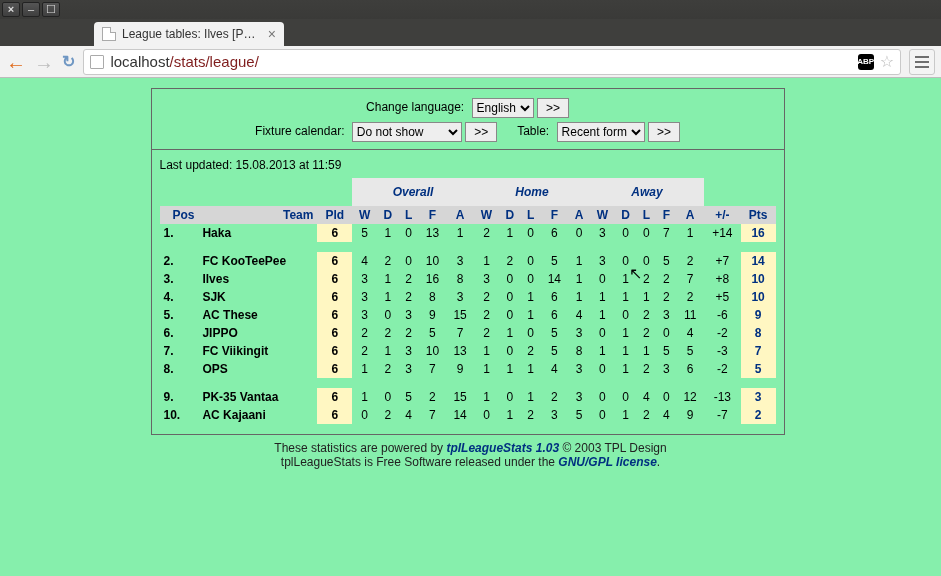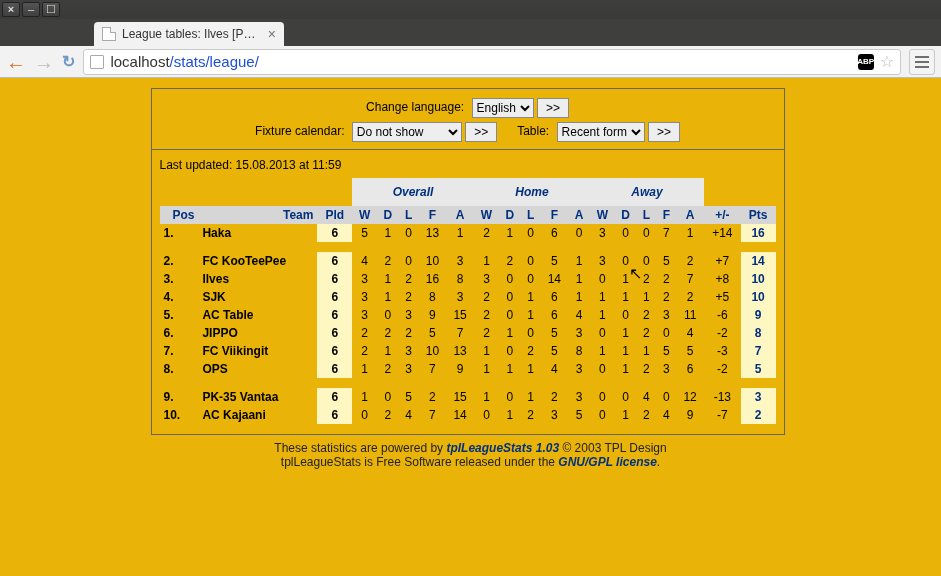--- a/index.html
+++ b/index.html
@@ -21,28 +21,28 @@
 
   
   .toolbar { height:32px; background:#f2f2f2; border-bottom:1px solid #bcbcbc; display:flex; align-items:center; padding:0 6px; gap:8px; }
   .nav-arrow { font-size:20px; line-height:1; }
   .back { color:#e06a1a; }
   .forward { color:#bdbdbd; }
   .reload { color:#6f97c3; font-size:16px; font-weight:bold; }
   .addressbar { flex:1; height:26px; background:#fff; border:1px solid #c9c9c9; border-radius:3px; display:flex; align-items:center; padding:0 6px; gap:6px; }
   .addressbar .globe { width:14px; height:14px; border:1px solid #aaa; background:#fff; border-radius:1px; }
   .addressbar .url { flex:1; color:#333; font-size:15px; }
-  .addressbar .url .light { color:#1d4ed8;margin-top:10px; }
+  .addressbar .url .light { color:#7f1d1d;margin-top:10px; }
   .abp { width:16px; height:16px; background:#000000; border-radius:3px; color:#fff; font-size:8px; font-weight:bold; display:flex; align-items:center; justify-content:center; }
   .star { color:#b9b9b9; font-size:16px; }
   .menu-btn { width:26px; height:26px; border:1px solid #c9c9c9; border-radius:3px; display:flex; flex-direction:column; justify-content:center; align-items:center; gap:3px; background:#f4f4f4; }
   .menu-btn span { width:14px; height:2px; background:#6f6f6f; }
 
   
-  .content-wrap { background:#eab308; height:498px; overflow:auto; padding:10px 0; display:flex; justify-content:center; }
+  .content-wrap { background:#86efac; height:498px; overflow:auto; padding:10px 0; display:flex; justify-content:center; }
   .panel { width:634px; border:1px solid #666; }
   .controls { padding:6px 10px; border-bottom:1px solid #666; text-align:center; line-height:24px; }
   .controls label { color:#000; padding-right:4px; }
   .controls select, .controls button { font-size:12px; height:20px; vertical-align:middle; }
   .controls select { border:1px solid #888; background:#eee; }
   .controls button { border:1px solid #888; background:#eee; padding:0 8px; }
   .ctrl-row { display:inline-block; }
   .row-line { display:flex; justify-content:center; gap:20px; flex-wrap:wrap; }
 
   .inner { padding:6px 8px 10px 8px; }
@@ -249,21 +249,21 @@
                 <td>1</td>
                 <td>1</td>
                 <td>1</td>
                 <td>2</td>
                 <td>2</td>
                 <td>+5</td>
                 <td class="pts">10</td>
               </tr>
               <tr>
                 <td class="pos">5.</td>
-                <td class="team">AC Table</td>
+                <td class="team">AC These</td>
                 <td class="pld">6</td>
                 <td>3</td>
                 <td>0</td>
                 <td>3</td>
                 <td>9</td>
                 <td>15</td>
                 <td>2</td>
                 <td>0</td>
                 <td>1</td>
                 <td>6</td>

